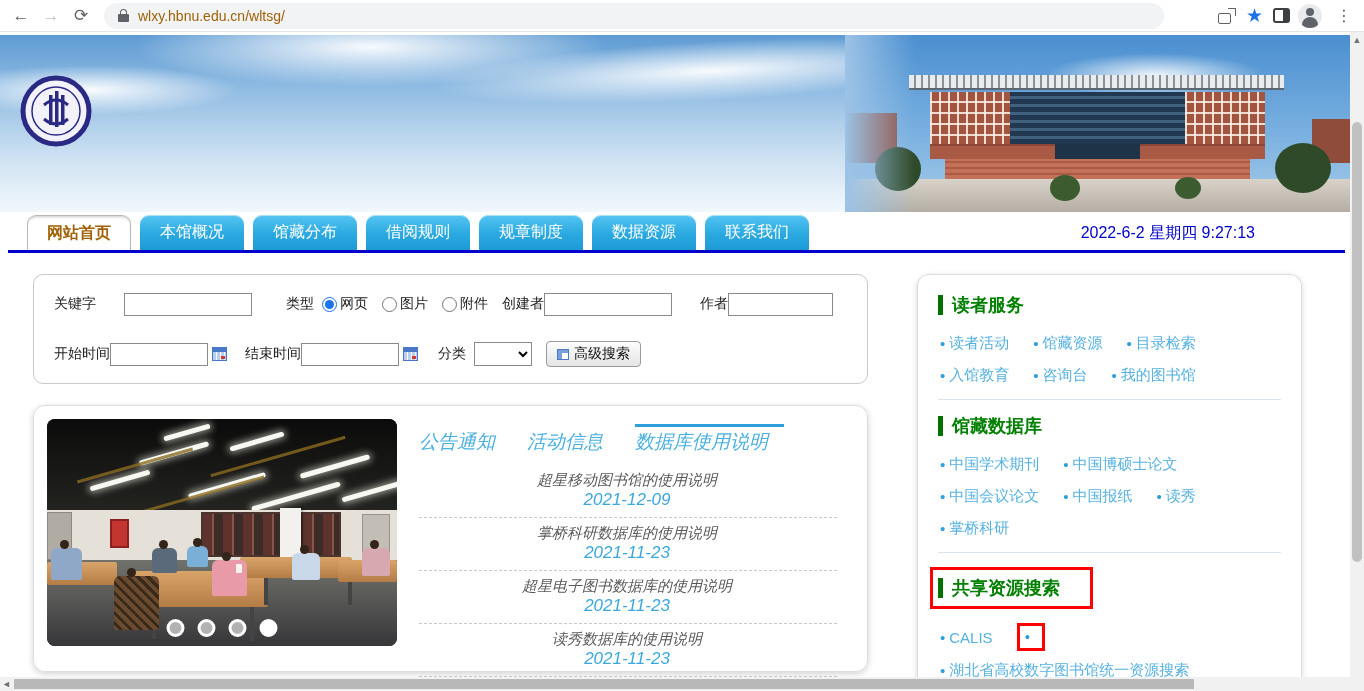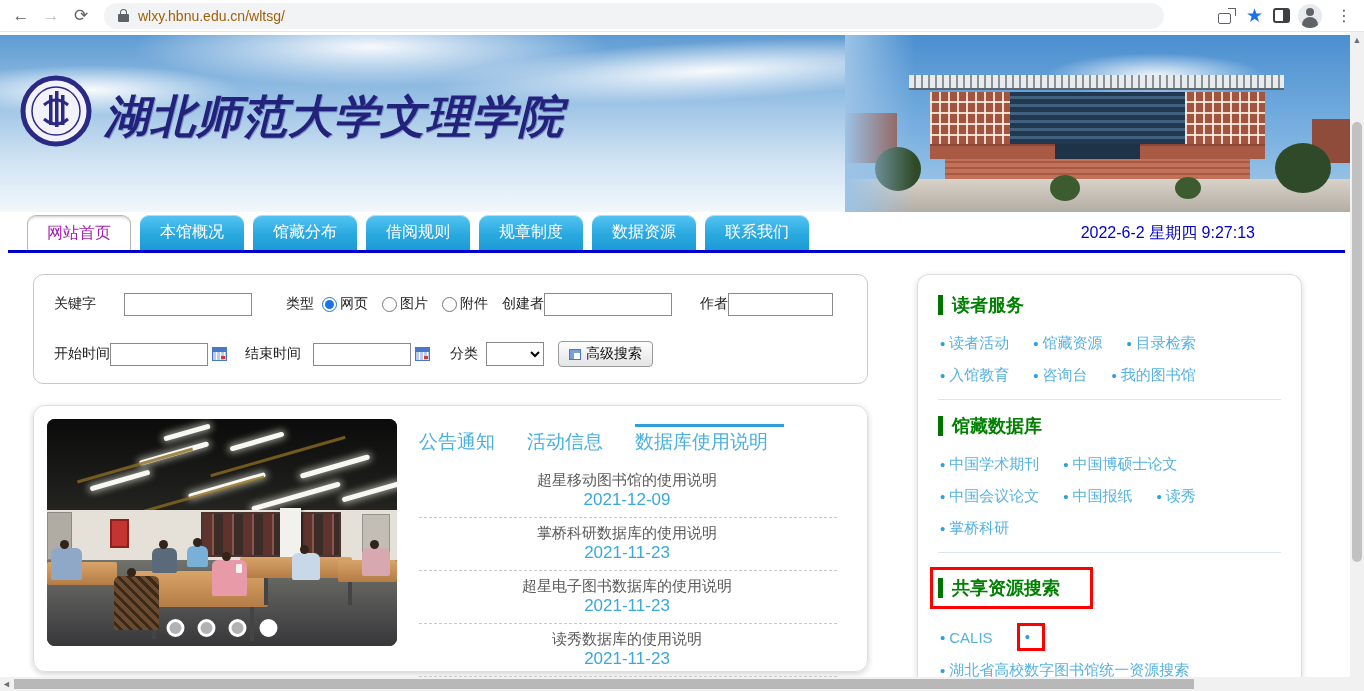--- a/index.html
+++ b/index.html
@@ -80,22 +80,22 @@
   .t2 { left:430px; top:108px; width:56px; height:50px; }
   .t3 { left:205px; top:140px; width:30px; height:26px; background:#3c5c30; }
   .t4 { left:330px; top:142px; width:26px; height:22px; background:#3c5c30; }
 
   
   .tabbar { position:relative; margin-top:3px; height:35px; display:flex; align-items:flex-end; padding-left:27px; }
   .tab { height:35px; min-width:104px; padding:0 14px; margin-right:9px; display:flex; align-items:center;
          justify-content:center; font-size:16px; color:#fff; cursor:pointer;
          border-radius:9px 9px 0 0; background:linear-gradient(180deg,#55c4f2 0%,#2aa9e0 55%,#1d9ad6 100%);
          box-shadow:inset 0 1px 0 rgba(255,255,255,.5); }
-  .tab.active { background:#fff; color:#a21caf; border:1px solid #b8b8b8; border-bottom:none;
-                box-shadow:inset 0 3px 3px -2px #c9c9c9; font-weight:normal; }
+  .tab.active { background:#fff; color:#a16207; border:1px solid #b8b8b8; border-bottom:none;
+                box-shadow:inset 0 3px 3px -2px #c9c9c9; font-weight:bold; }
   .datetime { position:absolute; right:95px; bottom:6px; font-size:16px; color:#0000cc; }
   .blue-line { width:1337px; margin-left:8px; height:3px; background:#0000cc; }
 
   
   .content { display:flex; padding-left:33px; margin-top:21px; align-items:flex-start; }
   .left-col { width:835px; }
 
   .search-card { width:835px; height:110px; border:1px solid #c9c9c9; border-radius:10px; padding:17px 20px; }
   .s-row { display:flex; align-items:center; height:24px; }
   .s-row + .s-row { margin-top:26px; }
@@ -138,21 +138,21 @@
              background:linear-gradient(180deg,#72726c,#37373a); }
   .c-table { position:absolute; background:linear-gradient(180deg,#d8a468,#b57c46); border-radius:2px; }
   .c-leg { position:absolute; width:4px; background:#444; }
   .c-person { position:absolute; border-radius:6px 6px 2px 2px; }
   .c-head { position:absolute; width:9px; height:9px; border-radius:50%; background:#33241a; }
   .c-cup { position:absolute; width:6px; height:9px; background:#f4f4f0; border-radius:1px; }
   .dots { position:absolute; left:50%; bottom:9px; transform:translateX(-50%); display:flex; gap:13px; }
   .dot { width:18px; height:18px; border-radius:50%; background:#b2b2b2; border:3px solid #fff; cursor:pointer; }
   .dot.active { background:#fff; }
 
-  .news-panel { flex:1; margin-left:22px; margin-right:17px; padding-top:5px; }
+  .news-panel { flex:1; margin-left:22px; margin-right:17px; padding-top:5px;font-style:italic; }
   .news-tabs { display:flex; gap:32px; align-items:flex-start; }
   .news-tab { font-size:19px; color:#4ab0e0; padding-top:5px; cursor:pointer; white-space:nowrap; }
   .news-tab.active { border-top:3px solid #2f9fdb; padding-top:2px; padding-right:16px; }
   .news-list { margin-top:10px; }
   .news-item { display:flex; justify-content:space-between; align-items:center;
                padding:6px 2px 7px 0; border-bottom:1px dashed #c9c9c9; cursor:pointer;flex-direction:column; }
   .news-title { font-size:15px; color:#595959; }
   .news-date { font-size:17px; color:#3aa8dc; }
 
   
@@ -219,21 +219,20 @@
         <svg viewBox="0 0 72 72" width="72" height="72">
           <circle cx="36" cy="36" r="33" fill="#f3f1fa" stroke="#2a2a85" stroke-width="5"></circle>
           <circle cx="36" cy="36" r="24" fill="none" stroke="#2a2a85" stroke-width="1.5"></circle>
           <rect x="29" y="20" width="3.5" height="30" fill="#2a2a85"></rect>
           <rect x="35" y="16" width="3.5" height="36" fill="#2a2a85"></rect>
           <rect x="41" y="20" width="3.5" height="30" fill="#2a2a85"></rect>
           <path d="M24 30 q12 -10 24 0" fill="none" stroke="#2a2a85" stroke-width="3"></path>
           <path d="M24 44 q12 10 24 0" fill="none" stroke="#2a2a85" stroke-width="3"></path>
         </svg>
       </div>
-      <div class="banner-title">湖北师范大学文理学院</div>
       <div class="building">
         <div class="b-cloud"></div>
         <div class="b-sideL"></div>
           <div class="b-sideR"></div>
         <div class="b-roof"></div>
         <div class="b-brickL"></div>
           <div class="b-brickR"></div>
         <div class="b-glass"></div>
         <div class="b-band"></div>
           <div class="b-entry"></div>
@@ -285,21 +284,21 @@
               </span>
             <span class="s-label" style="margin-right:0;">创建者</span>
             <input class="s-input w128" style="">
             <span class="s-label" style="margin-left:28px;margin-right:0;">作者</span>
             <input class="s-input w105" style="">
           </div>
           <div class="s-row">
             <span class="s-label" style="margin-right:0;">开始时间</span>
             <input class="s-input w98" style="">
             <span class="cal-ico"></span>
-            <span class="s-label" style="margin-left:12px;margin-right:12px;">结束时间</span>
+            <span class="s-label" style="margin-left:12px;margin-right:0;">结束时间</span>
             <input class="s-input w98" style="">
             <span class="cal-ico"></span>
             <span class="s-label" style="margin-left:14px;">分类</span>
             <select class="s-select"><option></option></select>
             <button class="adv-btn">
               <span class="grid-ico"></span>
               <span>高级搜索</span>
             </button>
           </div>
         </div>

